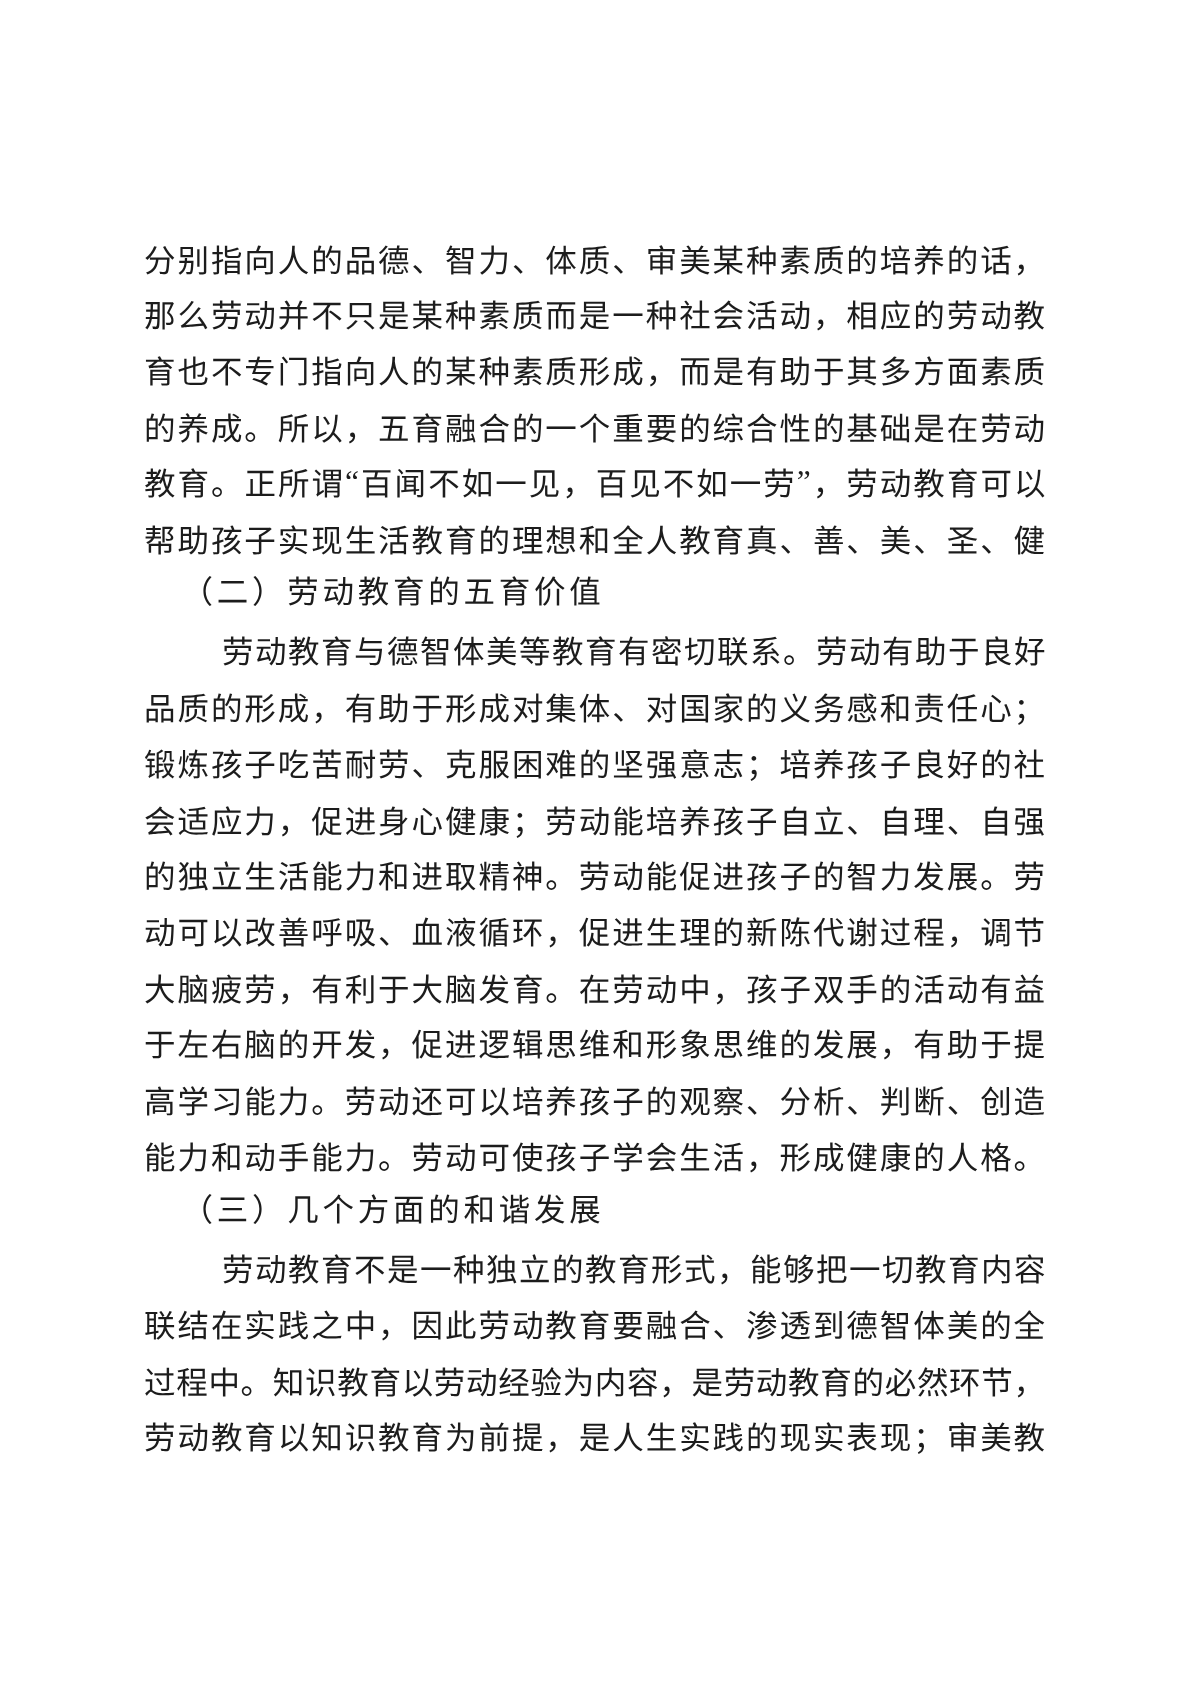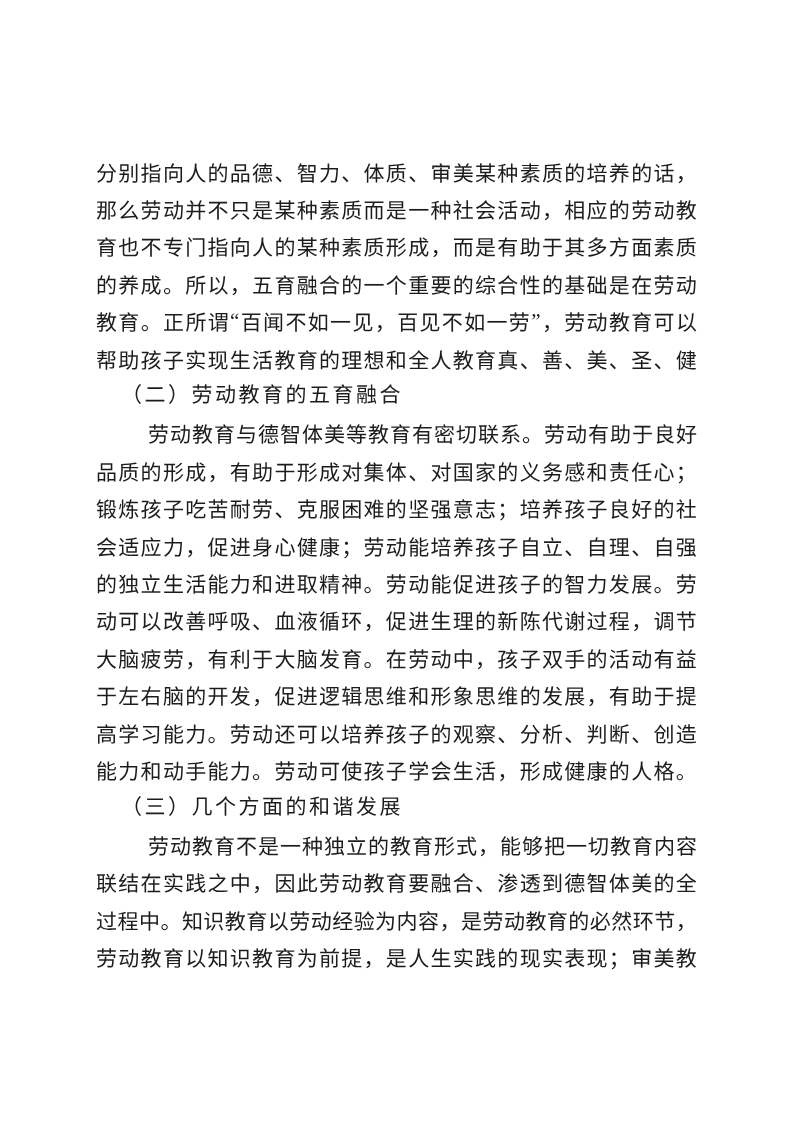--- a/index.html
+++ b/index.html
@@ -53,21 +53,21 @@
   <div class="doc">
       <div class="paragraph">
         <div class="line j"><span>分</span><span>别</span><span>指</span><span>向</span><span>人</span><span>的</span><span>品</span><span>德</span><span>、</span><span>智</span><span>力</span><span>、</span><span>体</span><span>质</span><span>、</span><span>审</span><span>美</span><span>某</span><span>种</span><span>素</span><span>质</span><span>的</span><span>培</span><span>养</span><span>的</span><span>话</span><span>，</span></div>
         <div class="line j"><span>那</span><span>么</span><span>劳</span><span>动</span><span>并</span><span>不</span><span>只</span><span>是</span><span>某</span><span>种</span><span>素</span><span>质</span><span>而</span><span>是</span><span>一</span><span>种</span><span>社</span><span>会</span><span>活</span><span>动</span><span>，</span><span>相</span><span>应</span><span>的</span><span>劳</span><span>动</span><span>教</span></div>
         <div class="line j"><span>育</span><span>也</span><span>不</span><span>专</span><span>门</span><span>指</span><span>向</span><span>人</span><span>的</span><span>某</span><span>种</span><span>素</span><span>质</span><span>形</span><span>成</span><span>，</span><span>而</span><span>是</span><span>有</span><span>助</span><span>于</span><span>其</span><span>多</span><span>方</span><span>面</span><span>素</span><span>质</span></div>
         <div class="line j"><span>的</span><span>养</span><span>成</span><span>。</span><span>所</span><span>以</span><span>，</span><span>五</span><span>育</span><span>融</span><span>合</span><span>的</span><span>一</span><span>个</span><span>重</span><span>要</span><span>的</span><span>综</span><span>合</span><span>性</span><span>的</span><span>基</span><span>础</span><span>是</span><span>在</span><span>劳</span><span>动</span></div>
         <div class="line j"><span>教</span><span>育</span><span>。</span><span>正</span><span>所</span><span>谓</span><span>“</span><span>百</span><span>闻</span><span>不</span><span>如</span><span>一</span><span>见</span><span>，</span><span>百</span><span>见</span><span>不</span><span>如</span><span>一</span><span>劳</span><span>”</span><span>，</span><span>劳</span><span>动</span><span>教</span><span>育</span><span>可</span><span>以</span></div>
         <div class="line j"><span>帮</span><span>助</span><span>孩</span><span>子</span><span>实</span><span>现</span><span>生</span><span>活</span><span>教</span><span>育</span><span>的</span><span>理</span><span>想</span><span>和</span><span>全</span><span>人</span><span>教</span><span>育</span><span>真</span><span>、</span><span>善</span><span>、</span><span>美</span><span>、</span><span>圣</span><span>、</span><span>健</span></div>
       </div>
       <div class="paragraph">
-        <div class="line l ind-h">（二）劳动教育的五育融合</div>
+        <div class="line l ind-h">（二）劳动教育的五育价值</div>
       </div>
       <div class="paragraph">
         <div class="line j ind-b"><span>劳</span><span>动</span><span>教</span><span>育</span><span>与</span><span>德</span><span>智</span><span>体</span><span>美</span><span>等</span><span>教</span><span>育</span><span>有</span><span>密</span><span>切</span><span>联</span><span>系</span><span>。</span><span>劳</span><span>动</span><span>有</span><span>助</span><span>于</span><span>良</span><span>好</span></div>
         <div class="line j"><span>品</span><span>质</span><span>的</span><span>形</span><span>成</span><span>，</span><span>有</span><span>助</span><span>于</span><span>形</span><span>成</span><span>对</span><span>集</span><span>体</span><span>、</span><span>对</span><span>国</span><span>家</span><span>的</span><span>义</span><span>务</span><span>感</span><span>和</span><span>责</span><span>任</span><span>心</span><span>；</span></div>
         <div class="line j"><span>锻</span><span>炼</span><span>孩</span><span>子</span><span>吃</span><span>苦</span><span>耐</span><span>劳</span><span>、</span><span>克</span><span>服</span><span>困</span><span>难</span><span>的</span><span>坚</span><span>强</span><span>意</span><span>志</span><span>；</span><span>培</span><span>养</span><span>孩</span><span>子</span><span>良</span><span>好</span><span>的</span><span>社</span></div>
         <div class="line j"><span>会</span><span>适</span><span>应</span><span>力</span><span>，</span><span>促</span><span>进</span><span>身</span><span>心</span><span>健</span><span>康</span><span>；</span><span>劳</span><span>动</span><span>能</span><span>培</span><span>养</span><span>孩</span><span>子</span><span>自</span><span>立</span><span>、</span><span>自</span><span>理</span><span>、</span><span>自</span><span>强</span></div>
         <div class="line j"><span>的</span><span>独</span><span>立</span><span>生</span><span>活</span><span>能</span><span>力</span><span>和</span><span>进</span><span>取</span><span>精</span><span>神</span><span>。</span><span>劳</span><span>动</span><span>能</span><span>促</span><span>进</span><span>孩</span><span>子</span><span>的</span><span>智</span><span>力</span><span>发</span><span>展</span><span>。</span><span>劳</span></div>
         <div class="line j"><span>动</span><span>可</span><span>以</span><span>改</span><span>善</span><span>呼</span><span>吸</span><span>、</span><span>血</span><span>液</span><span>循</span><span>环</span><span>，</span><span>促</span><span>进</span><span>生</span><span>理</span><span>的</span><span>新</span><span>陈</span><span>代</span><span>谢</span><span>过</span><span>程</span><span>，</span><span>调</span><span>节</span></div>
         <div class="line j"><span>大</span><span>脑</span><span>疲</span><span>劳</span><span>，</span><span>有</span><span>利</span><span>于</span><span>大</span><span>脑</span><span>发</span><span>育</span><span>。</span><span>在</span><span>劳</span><span>动</span><span>中</span><span>，</span><span>孩</span><span>子</span><span>双</span><span>手</span><span>的</span><span>活</span><span>动</span><span>有</span><span>益</span></div>
         <div class="line j"><span>于</span><span>左</span><span>右</span><span>脑</span><span>的</span><span>开</span><span>发</span><span>，</span><span>促</span><span>进</span><span>逻</span><span>辑</span><span>思</span><span>维</span><span>和</span><span>形</span><span>象</span><span>思</span><span>维</span><span>的</span><span>发</span><span>展</span><span>，</span><span>有</span><span>助</span><span>于</span><span>提</span></div>

